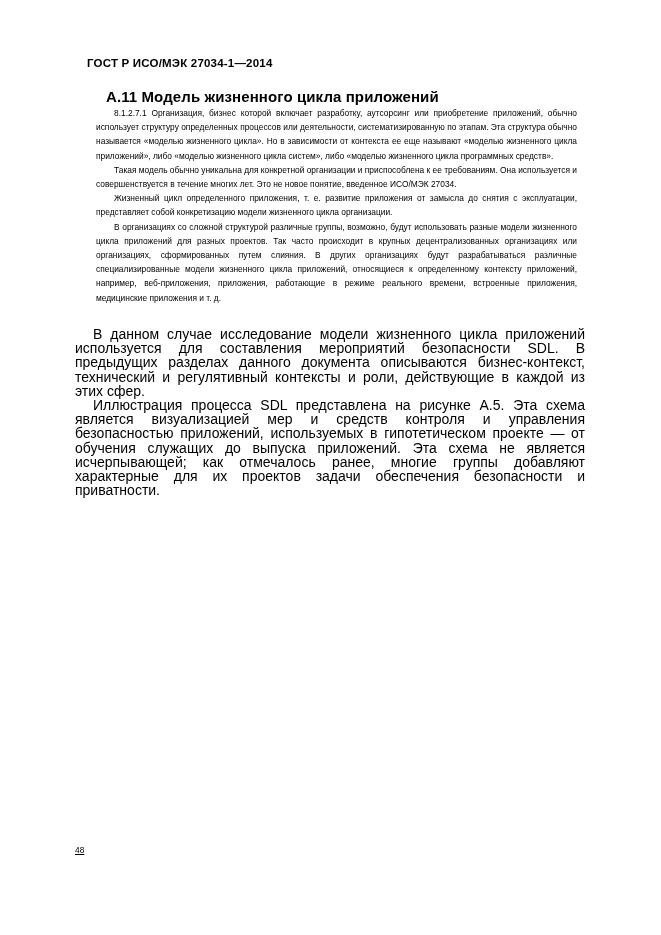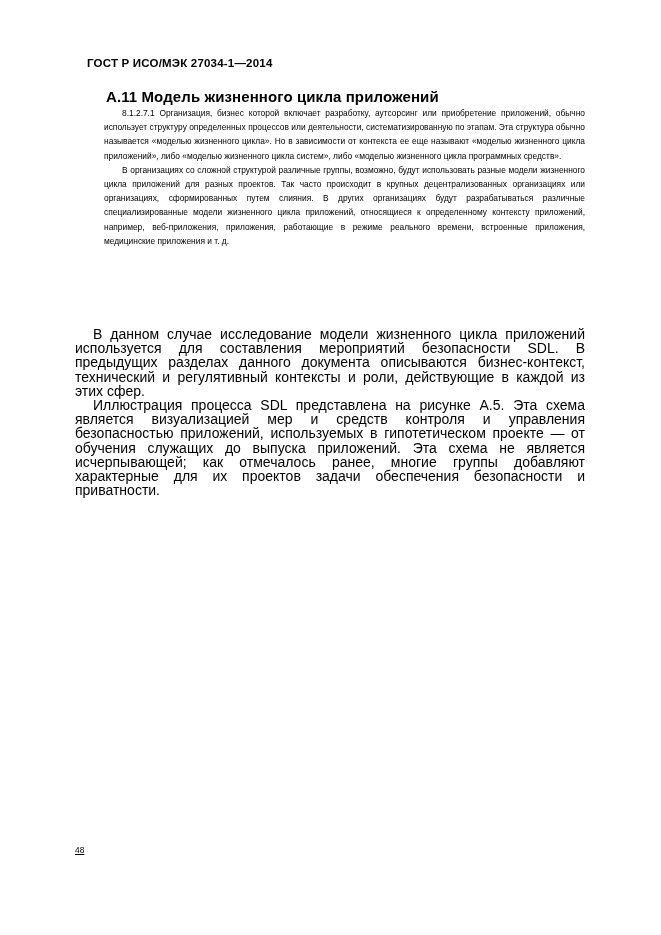--- a/index.html
+++ b/index.html
@@ -36,21 +36,21 @@
     position: absolute;
     left: 106px;
     top: 88px;
     font-size: 15px;
     font-weight: bold;
     letter-spacing: 0.1px;
     white-space: nowrap;
   }
   .block-indented {
     position: absolute;
-    left: 104px;
+    left: 96px;
     top: 106px;
     width: 481px;
     font-size: 8.4px;
     line-height: 14.2px;
     text-align: justify;
   }
   .block-main {
     position: absolute;
     left: 75px;
     top: 327px;
@@ -75,20 +75,22 @@
 <body>
 
 <div class="page">
 
   <div class="header-title">ГОСТ Р ИСО/МЭК 27034-1—2014</div>
 
   <div class="section-heading">А.11  Модель жизненного цикла приложений</div>
 
   <div class="block-indented">
     <p class="para">8.1.2.7.1 Организация, бизнес которой включает разработку, аутсорсинг или приобретение приложений, обычно использует структуру определенных процессов или деятельности, систематизированную по этапам. Эта структура обычно называется «моделью жизненного цикла». Но в зависимости от контекста ее еще называют «моделью жизненного цикла приложений», либо «моделью жизненного цикла систем», либо «моделью жизненного цикла программных средств».</p>
+    <p class="para">Такая модель обычно уникальна для конкретной организации и приспособлена к ее требованиям. Она используется и совершенствуется в течение многих лет. Это не новое понятие, введенное ИСО/МЭК 27034.</p>
+    <p class="para">Жизненный цикл определенного приложения, т. е. развитие приложения от замысла до снятия с эксплуатации, представляет собой конкретизацию модели жизненного цикла организации.</p>
     <p class="para">В организациях со сложной структурой различные группы, возможно, будут использовать разные модели жизненного цикла приложений для разных проектов. Так часто происходит в крупных децентрализованных организациях или организациях, сформированных путем слияния. В других организациях будут разрабатываться различные специализированные модели жизненного цикла приложений, относящиеся к определенному контексту приложений, например, веб-приложения, приложения, работающие в режиме реального времени, встроенные приложения, медицинские приложения и т. д.</p>
   </div>
 
   <div class="block-main">
     <p class="para">В данном случае исследование модели жизненного цикла приложений используется для составления мероприятий безопасности SDL. В предыдущих разделах данного документа описываются бизнес-контекст, технический и регулятивный контексты и роли, действующие в каждой из этих сфер.</p>
     <p class="para">Иллюстрация процесса SDL представлена на рисунке А.5. Эта схема является визуализацией мер и средств контроля и управления безопасностью приложений, используемых в гипотетическом проекте — от обучения служащих до выпуска приложений. Эта схема не является исчерпывающей; как отмечалось ранее, многие группы добавляют характерные для их проектов задачи обеспечения безопасности и приватности.</p>
   </div>
 
   <div class="page-number">48</div>
 

